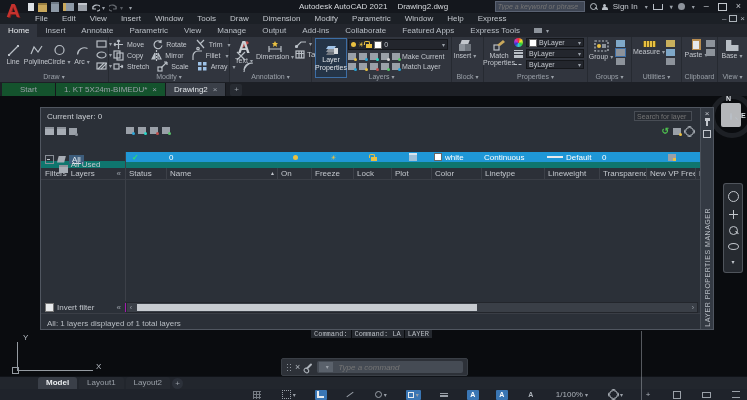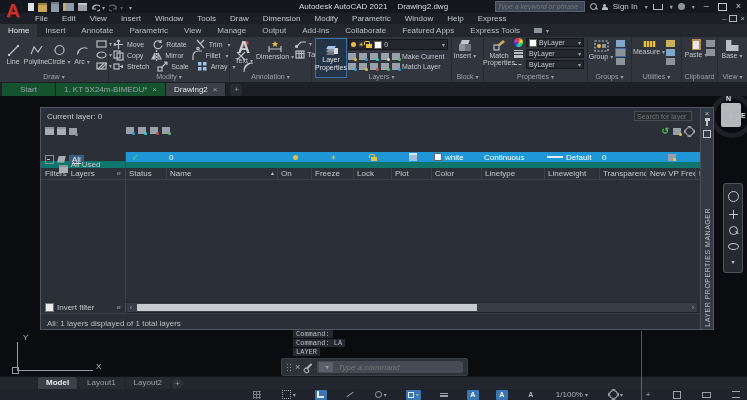--- a/index.html
+++ b/index.html
@@ -110,21 +110,21 @@
   .nv3::after{content:"";position:absolute;left:5px;top:5px;width:4px;height:1px;background:#c3c7cd;transform:rotate(45deg);}
   .nv4{width:9px;height:5px;border:1px solid #c3c7cd;border-radius:50%;}
   .nvcar{color:#c3c7cd;font-size:6px;}
   
   .ucs-y{left:17px;top:246px;width:1px;height:28px;background:#959ba1;}
   .ucs-x{left:17px;top:274px;width:76px;height:1px;background:#959ba1;}
   .ucs-ybox{left:12px;top:271px;width:5px;height:5px;border:1px solid #959ba1;}
   .ucs-ylab{left:23px;top:237px;color:#b9bfc6;}
   .ucs-xlab{left:96px;top:266px;color:#b9bfc6;}
   
-  .cmdhist{left:293px;top:234px;display:flex;flex-direction:column;gap:1px;align-items:flex-start;}
+  .cmdhist{left:311px;top:234px;display:flex;flex-direction:row;gap:1px;align-items:flex-start;}
   .cmdhist span{background:rgba(40,44,50,.92);color:#b9bec4;font-family:"Liberation Mono",monospace;font-size:7px;padding:0 3px;line-height:8px;}
   .cmdbar{left:281px;top:262px;width:187px;height:18px;background:#2d3138;border:1px solid #3a3f46;
           border-radius:2px;display:flex;align-items:center;gap:4px;padding:0 4px;box-sizing:border-box;}
   .dots{width:5px;height:9px;background-image:radial-gradient(#8d939b 1px,transparent 1px);background-size:3px 3px;}
   .cmdx{color:#aeb4bb;font-size:9px;}
   .wrench{width:9px;height:2px;background:#aeb4bb;transform:rotate(-45deg);border-radius:1px;position:relative;}
   .wrench::after{content:"";position:absolute;left:-2px;top:-1px;width:3px;height:4px;border:1px solid #aeb4bb;border-radius:50%;background:#2d3138;}
   .cmdinput{flex:1;height:12px;background:#454b54;border-radius:2px;display:flex;align-items:center;gap:3px;padding:0 2px;}
   .cmdchip{width:14px;height:10px;background:#5a616b;color:#cfd3d8;font-size:6px;text-align:center;line-height:10px;}
   .cmdinput input{flex:1;background:transparent;border:none;outline:none;color:#b6bcc3;

